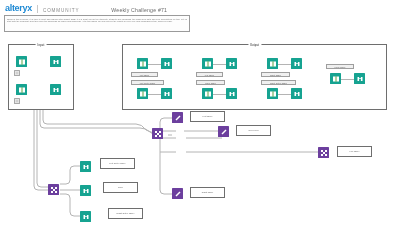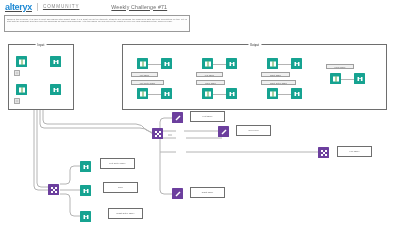--- a/index.html
+++ b/index.html
@@ -2,21 +2,21 @@
 <html><head>
 <meta charset="utf-8">
 <style>
   html,body{margin:0;padding:0;background:#ffffff;}
   body{width:399px;height:250px;overflow:hidden;
        font-family:"Liberation Sans","DejaVu Sans",sans-serif;
        color:#4a4a4a;position:relative;}
 
   
   .header{position:absolute;left:0;top:0;width:399px;height:13px;
-          display:flex;align-items:center;background:#ffffff;text-decoration:underline;}
+          display:flex;align-items:flex-end;background:#ffffff;}
   .logo{font-size:9px;font-weight:bold;color:#1f8ad4;letter-spacing:-.3px;
         margin-left:5px;}
   .logo-div{width:1px;height:8px;background:#c8c8c8;margin:0 5px;}
   .community{font-size:4.6px;color:#8a8a8a;letter-spacing:.9px;}
   .challenge{font-size:5.2px;color:#6a6a6a;margin-left:32px;letter-spacing:.2px;}
 
   
   .note{position:absolute;left:4px;top:15px;width:186px;height:17px;
         border:0.8px solid #9a9a9a;background:#fdfdfd;box-sizing:border-box;
         padding:1.5px 2px;overflow:hidden;}

